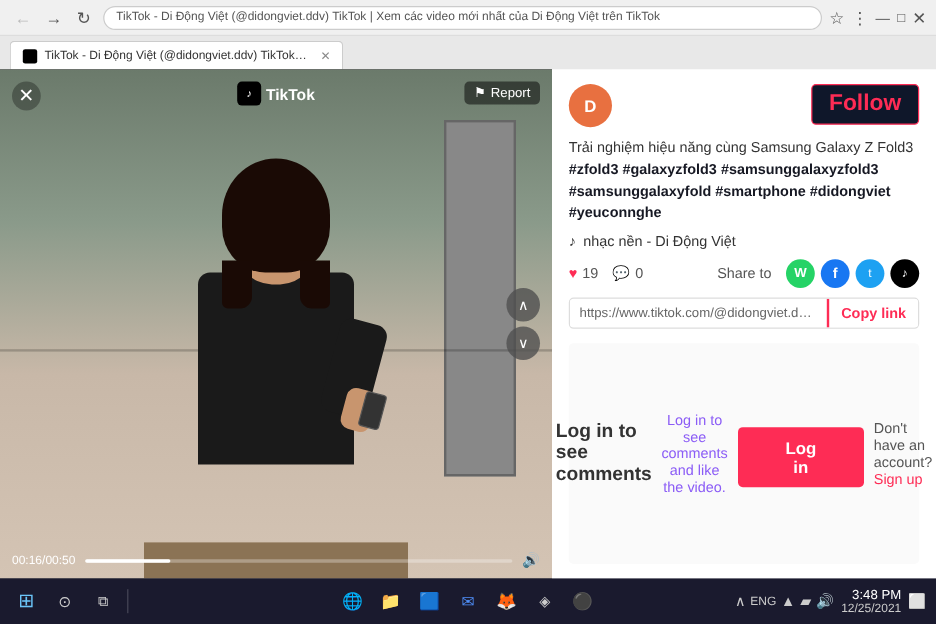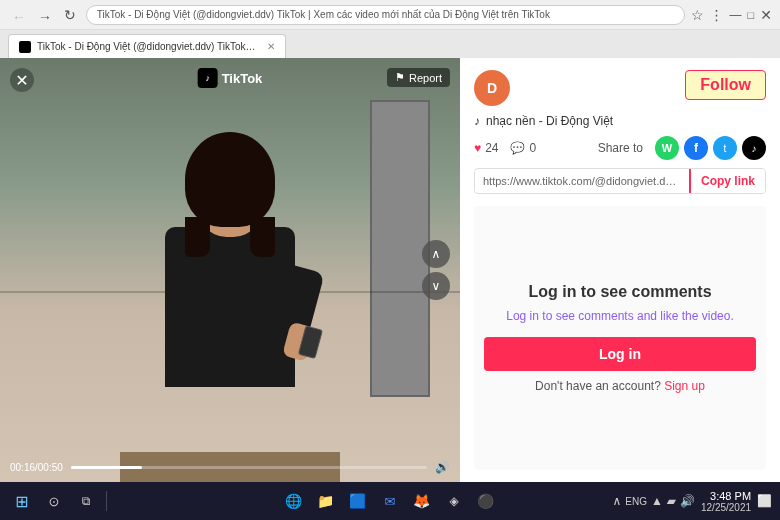--- a/index.html
+++ b/index.html
@@ -365,25 +365,25 @@
       font-size: 13px;
       font-weight: bold;
       color: #333;
     }
     .user-date {
       font-size: 11px;
       color: #999;
     }
     .follow-btn {
       border: 1.5px solid #fe2c55;
-      background: #fef9c3;
+      background: #0f172a;
       color: #fe2c55;
       padding: 5px 14px;
       border-radius: 4px;
-      font-size: 16px;
+      font-size: 19px;
       font-weight: 600;
       cursor: pointer;
     }
     
     .description {
       font-size: 12px;
       color: #333;
       line-height: 1.5;
     }
     .hashtag { color: #161823; font-weight: 600; }
@@ -463,21 +463,21 @@
       font-size: 12px;
       font-weight: 600;
       cursor: pointer;
       white-space: nowrap;
     }
 
     
     .comments-section {
       flex: 1;
       display: flex;
-      flex-direction: column;
+      flex-direction: row;
       align-items: center;
       justify-content: center;
       padding: 20px 10px;
       gap: 8px;
       background: #fafafa;
       border-radius: 4px;
       margin-top: 4px;
     }
     .comments-title {
       font-size: 16px;
@@ -653,30 +653,33 @@
 
     <div class="user-header">
       <div class="user-info-left">
         <div class="avatar">
           <span>D</span>
         </div>
       </div>
       <button class="follow-btn">Follow</button>
     </div>
 
+    <div class="description">
+      Trải nghiệm hiệu năng cùng Samsung Galaxy Z Fold3 <span class="hashtag">#zfold3</span> <span class="hashtag">#galaxyzfold3</span> <span class="hashtag">#samsunggalaxyzfold3</span> <span class="hashtag">#samsunggalaxyfold</span> <span class="hashtag">#smartphone</span> <span class="hashtag">#didongviet</span> <span class="hashtag">#yeuconnghe</span>
+    </div>
 
     <div class="music-info">
       <span class="music-note">♪</span>
       <span>nhạc nền - Di Động Việt</span>
     </div>
 
     <div class="stats-row">
       <div class="stat-item">
         <span style="color:#fe2c55;">♥</span>
-        <span>24</span>
+        <span>19</span>
       </div>
       <div class="stat-item">
         <span>💬</span>
         <span>0</span>
       </div>
       <span class="share-to-label">Share to</span>
       <div class="share-icons">
         <div class="share-icon-circle si-whatsapp">
           <span style="font-weight:bold;font-size:11px;">W</span>
         </div>

